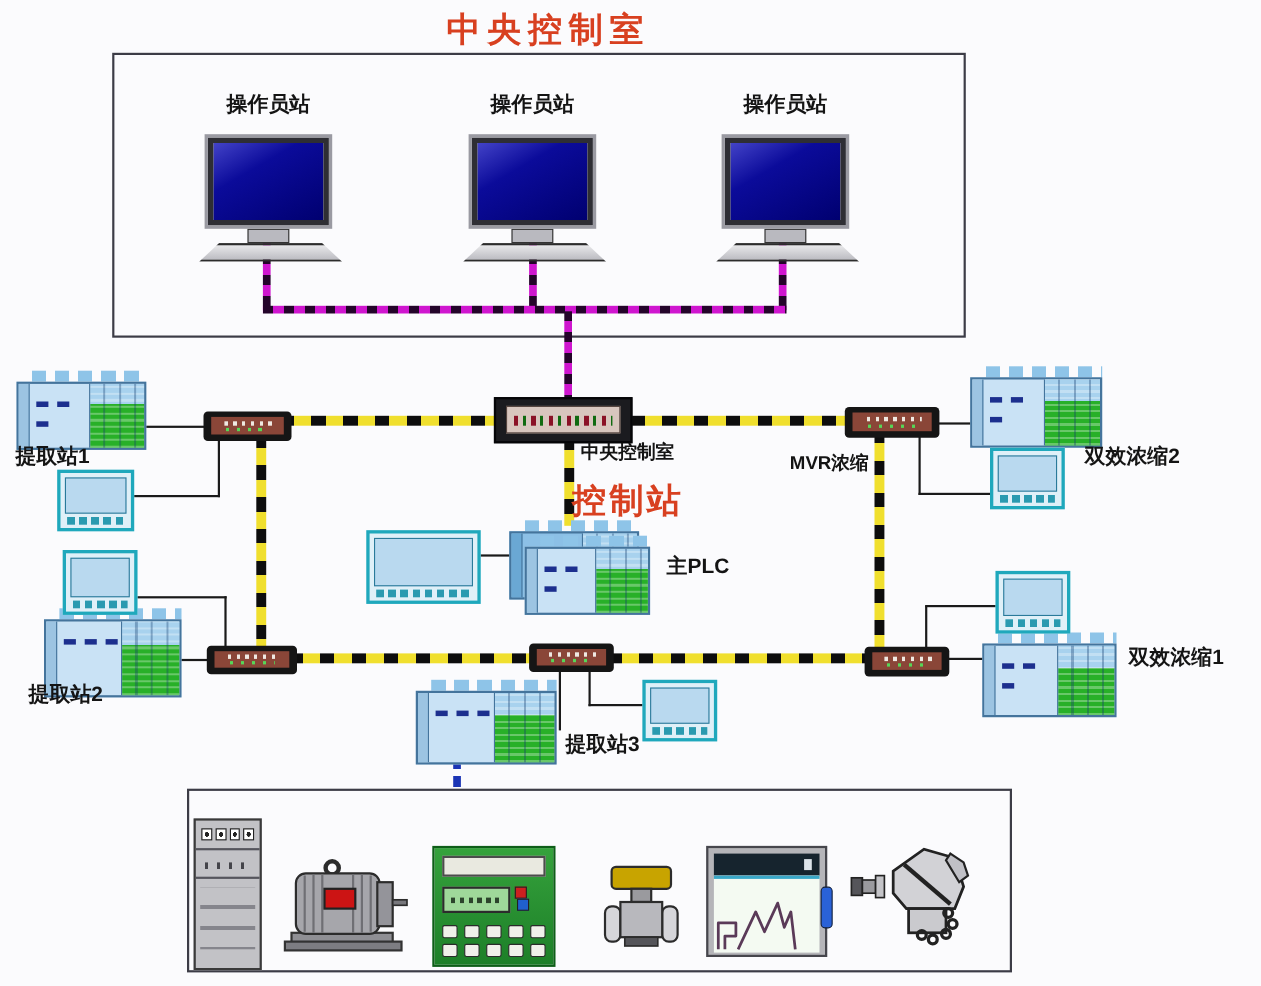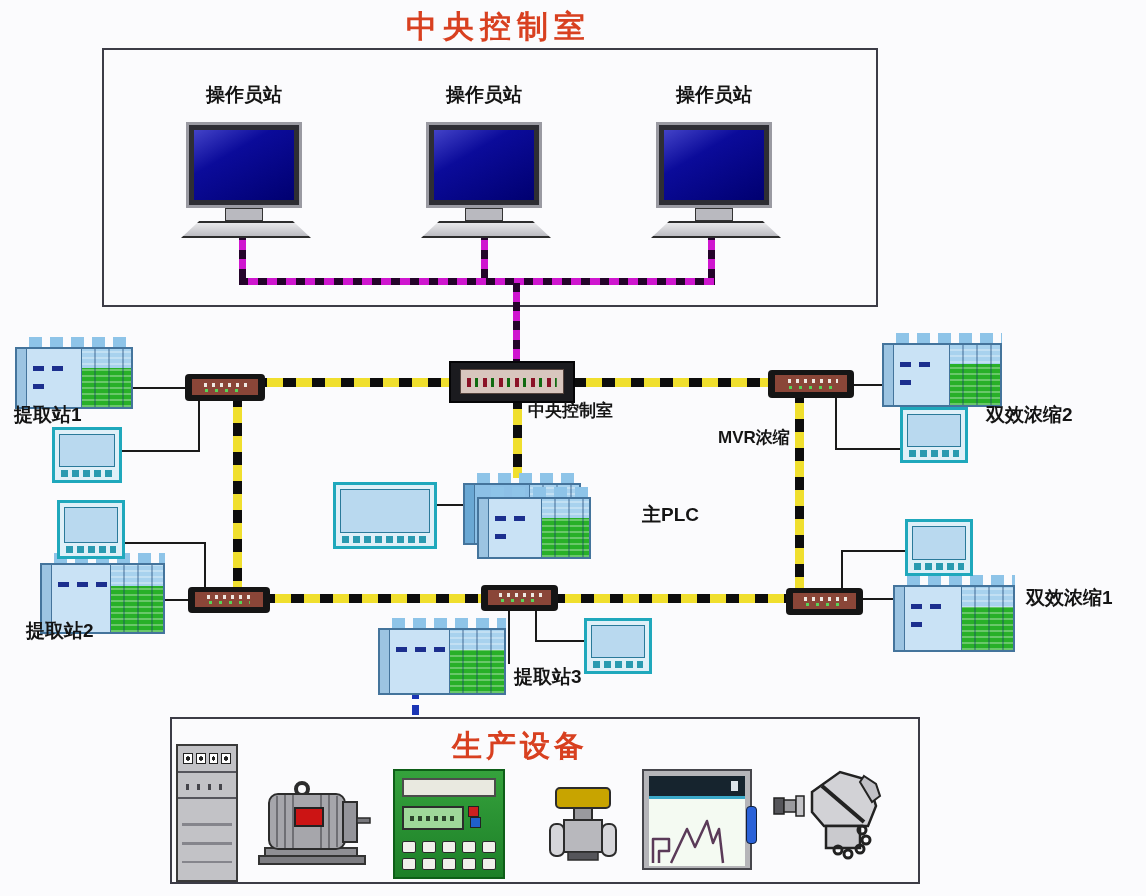--- a/index.html
+++ b/index.html
@@ -86,21 +86,21 @@
   svg{display:block;}
 </style>
 </head>
 <body>
 
 <div class="canvas">
 
   <div class="heading" style="left:406px;top:6px;font-size:31px;letter-spacing:6px;">中央控制室</div>
   <div class="frame" style="left:102px;top:48px;width:772px;height:255px;"></div>
   <div class="frame" style="left:170px;top:717px;width:746px;height:163px;"></div>
-  <div class="heading" style="left:452px;top:726px;font-size:30px;letter-spacing:4px;">生产设备</div>
+  <div class="heading" style="left:520px;top:434px;font-size:31px;letter-spacing:3px;">控制站</div>
 
   <div class="lbl" style="left:185px;top:82px;width:118px;text-align:center;">操作员站</div>
   <div class="lbl" style="left:425px;top:82px;width:118px;text-align:center;">操作员站</div>
   <div class="lbl" style="left:655px;top:82px;width:118px;text-align:center;">操作员站</div>
 
   <div class="monitor" style="left:186px;top:122px;">
     <div class="mon-screen"></div>
     <div class="mon-neck"></div>
     <div class="mon-base"></div>
   </div>
@@ -241,25 +241,25 @@
   <div class="hmi" style="left:900px;top:407px;width:62px;height:50px;">
     <div class="hmi-scr"></div>
       <div class="hmi-keys"></div>
     </div>
   <div class="hmi" style="left:905px;top:519px;width:62px;height:51px;">
     <div class="hmi-scr"></div>
       <div class="hmi-keys"></div>
     </div>
 
   <div class="lbl" style="left:528px;top:399px;font-size:17px;">中央控制室</div>
-  <div class="lbl" style="left:606px;top:502px;margin-left:36px;">主PLC</div>
+  <div class="lbl" style="left:606px;top:502px;">主PLC</div>
   <div class="lbl" style="left:14px;top:402px;">提取站1</div>
   <div class="lbl" style="left:26px;top:618px;">提取站2</div>
   <div class="lbl" style="left:514px;top:664px;">提取站3</div>
-  <div class="lbl" style="left:718px;top:426px;font-size:17px;text-align:right;">MVR浓缩</div>
+  <div class="lbl" style="left:718px;top:409px;font-size:17px;text-align:right;">MVR浓缩</div>
   <div class="lbl" style="left:986px;top:402px;">双效浓缩2</div>
   <div class="lbl" style="left:1026px;top:585px;">双效浓缩1</div>
 
   <div class="cab" style="left:176px;top:744px;width:58px;height:134px;">
     <div class="cab-btns">
         <i></i>
         <i></i>
         <i></i>
         <i></i>
       </div>

